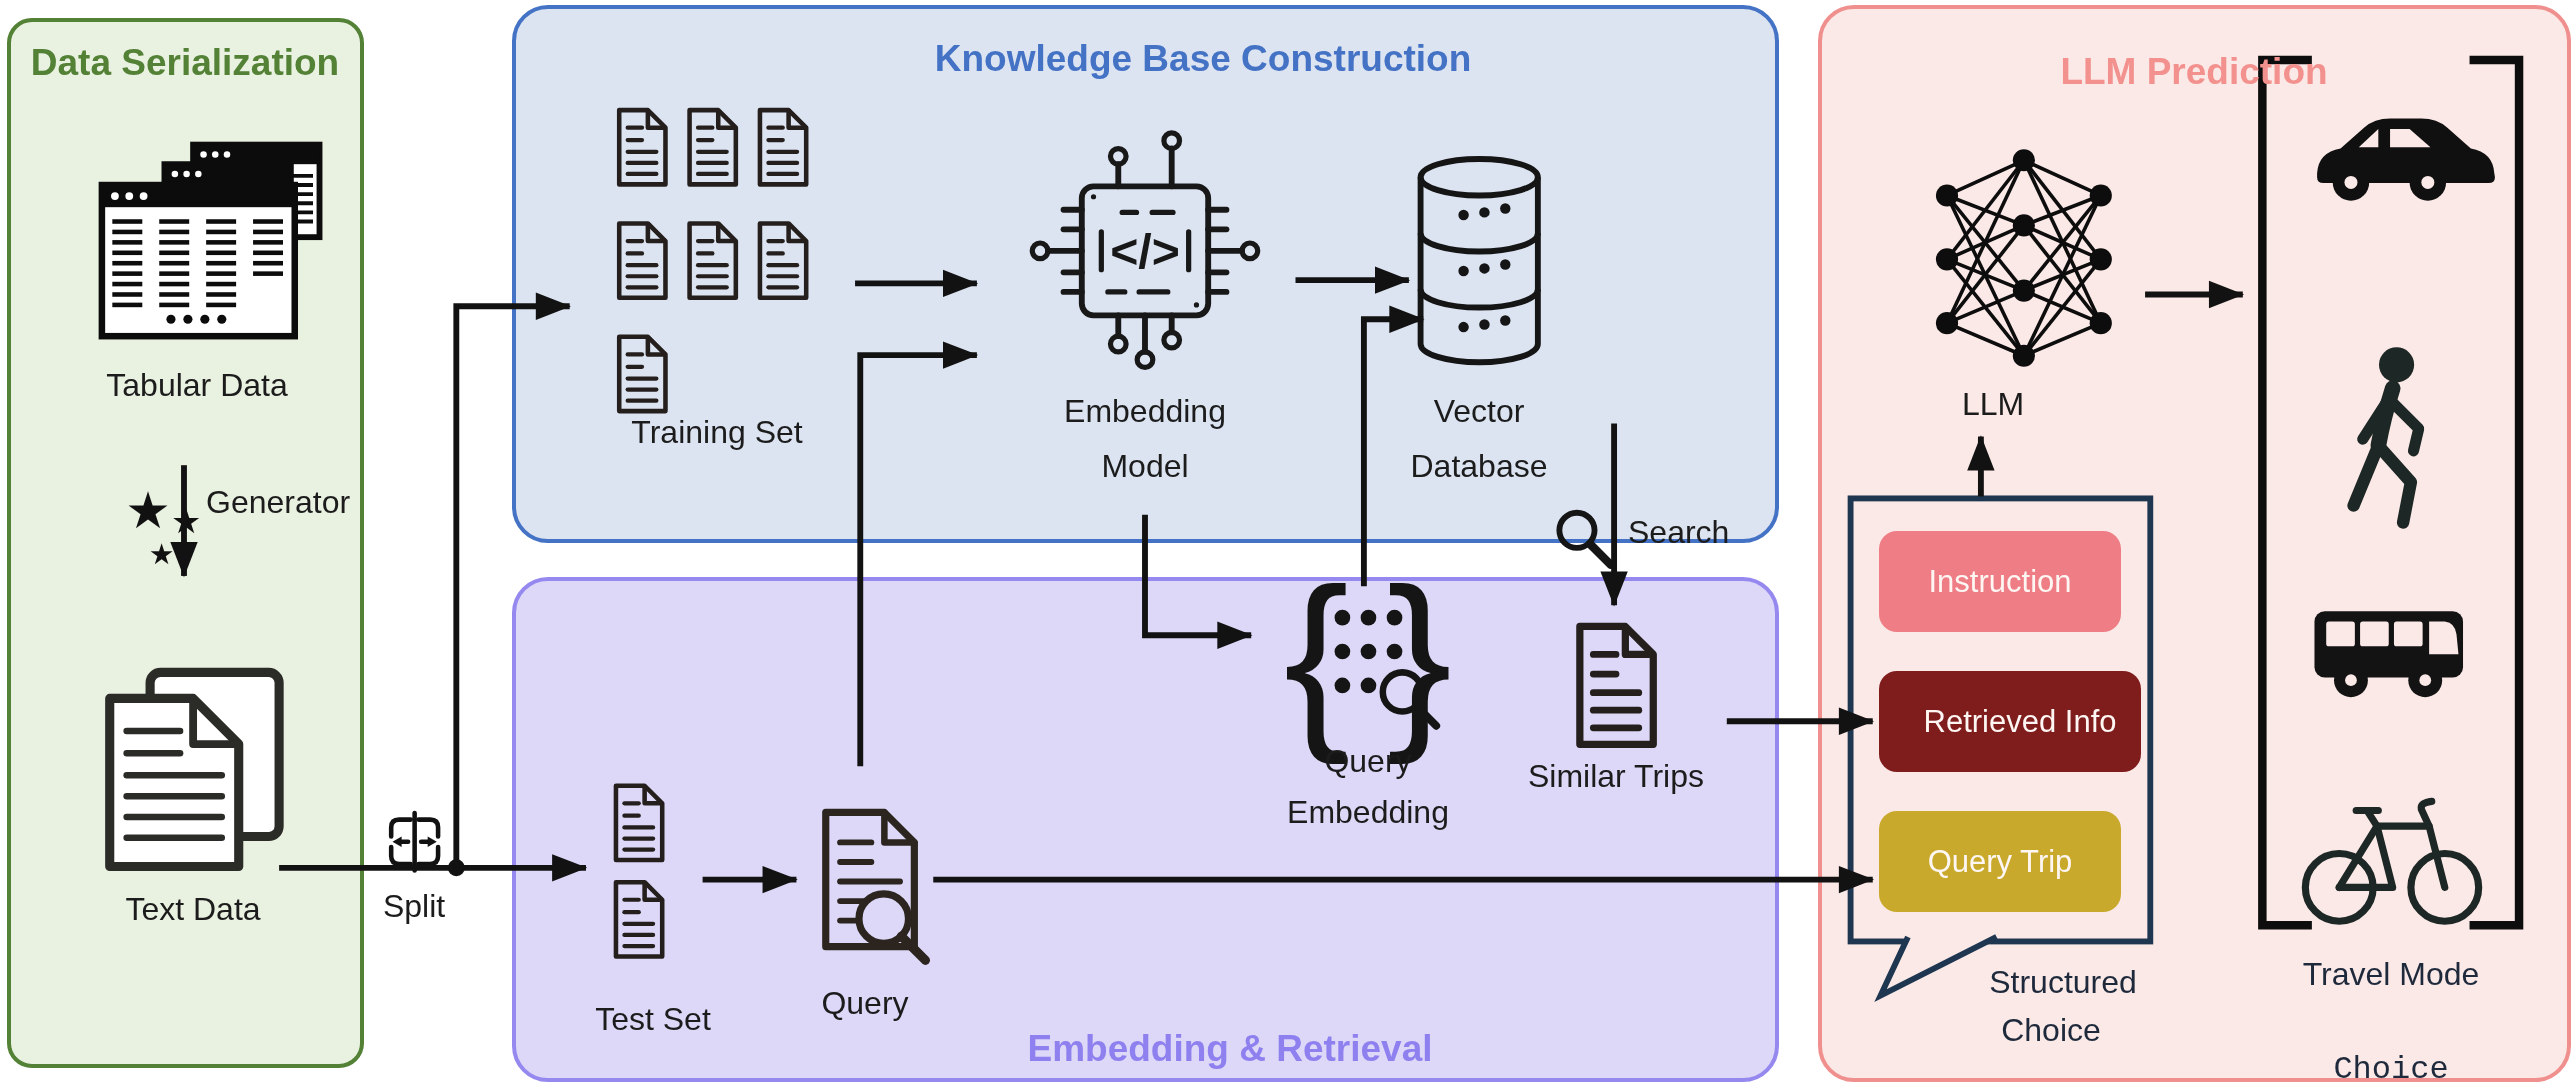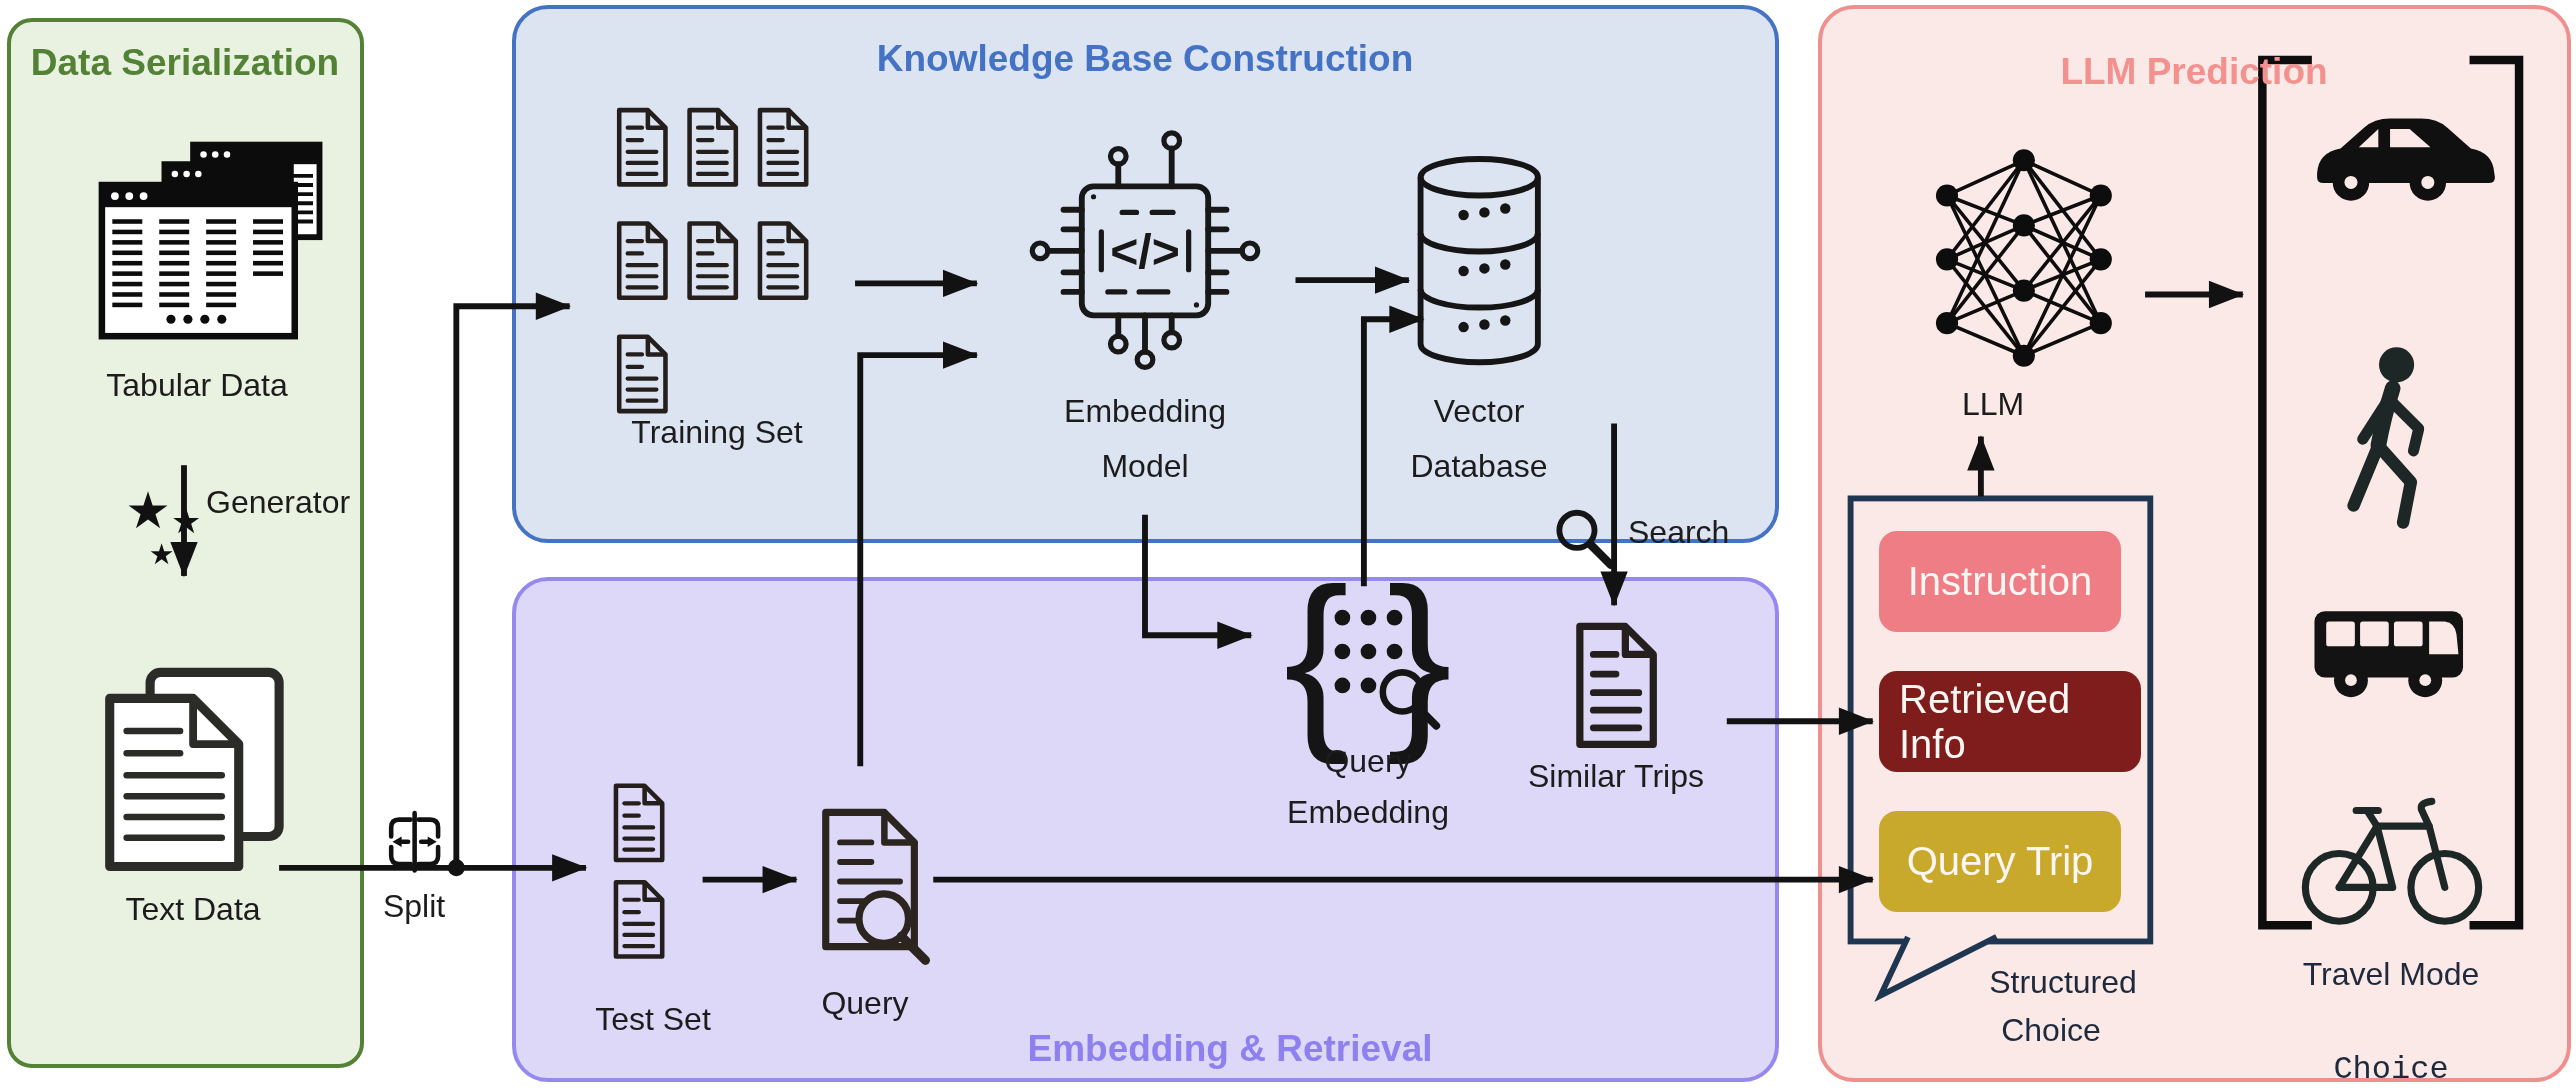--- a/index.html
+++ b/index.html
@@ -19,21 +19,21 @@
          font-size:32px;color:#1c1c1c;line-height:1.05;}
   .title{font-weight:bold;font-size:37px;letter-spacing:0px;}
   .t-green {color:#538135;}
   .t-blue  {color:#4472c4;}
   .t-purple{color:#8f80ef;}
   .t-pink  {color:#f2918e;}
   .t-navy  {color:#1e2a3c;}
 
   .pblock{position:absolute;width:242px;height:101px;border-radius:18px;
           display:flex;align-items:center;justify-content:center;
-          color:#fdf6f3;font-size:40px;}
+          color:#fdf6f3;font-size:31px;}
   .pblock-0{left:1879px;top:531px;background:#ee7d85;}
   .pblock-1{left:1879px;top:671px;background:#7f1d1d;padding-left:20px;}
   .pblock-2{left:1879px;top:811px;background:#c9a92c;}
 </style>
 </head>
 <body>
 
 <div id="stage">
 
   <div class="panel panel-green"></div>
@@ -404,21 +404,21 @@
       <span>Instruction</span>
     </div>
   <div class="pblock pblock-1">
       <span>Retrieved Info</span>
     </div>
   <div class="pblock pblock-2">
       <span>Query Trip</span>
     </div>
 
   <div class="label title t-green" style="left:185px;top:63px;">Data Serialization</div>
-  <div class="label title t-blue" style="left:1145px;top:59px;">Knowledge Base Construction</div>
+  <div class="label title t-blue" style="left:1203px;top:59px;">Knowledge Base Construction</div>
   <div class="label title t-purple" style="left:1230px;top:1049px;">Embedding &amp; Retrieval</div>
   <div class="label title t-pink" style="left:2194px;top:72px;">LLM Prediction</div>
 
   <div class="label" style="left:197px;top:386px;">Tabular Data</div>
   <div class="label-left" style="left:206px;top:503px;">Generator</div>
   <div class="label" style="left:193px;top:910px;">Text Data</div>
   <div class="label" style="left:414px;top:907px;">Split</div>
 
   <div class="label" style="left:717px;top:433px;">Training Set</div>
   <div class="label" style="left:1145px;top:412px;">Embedding</div>

